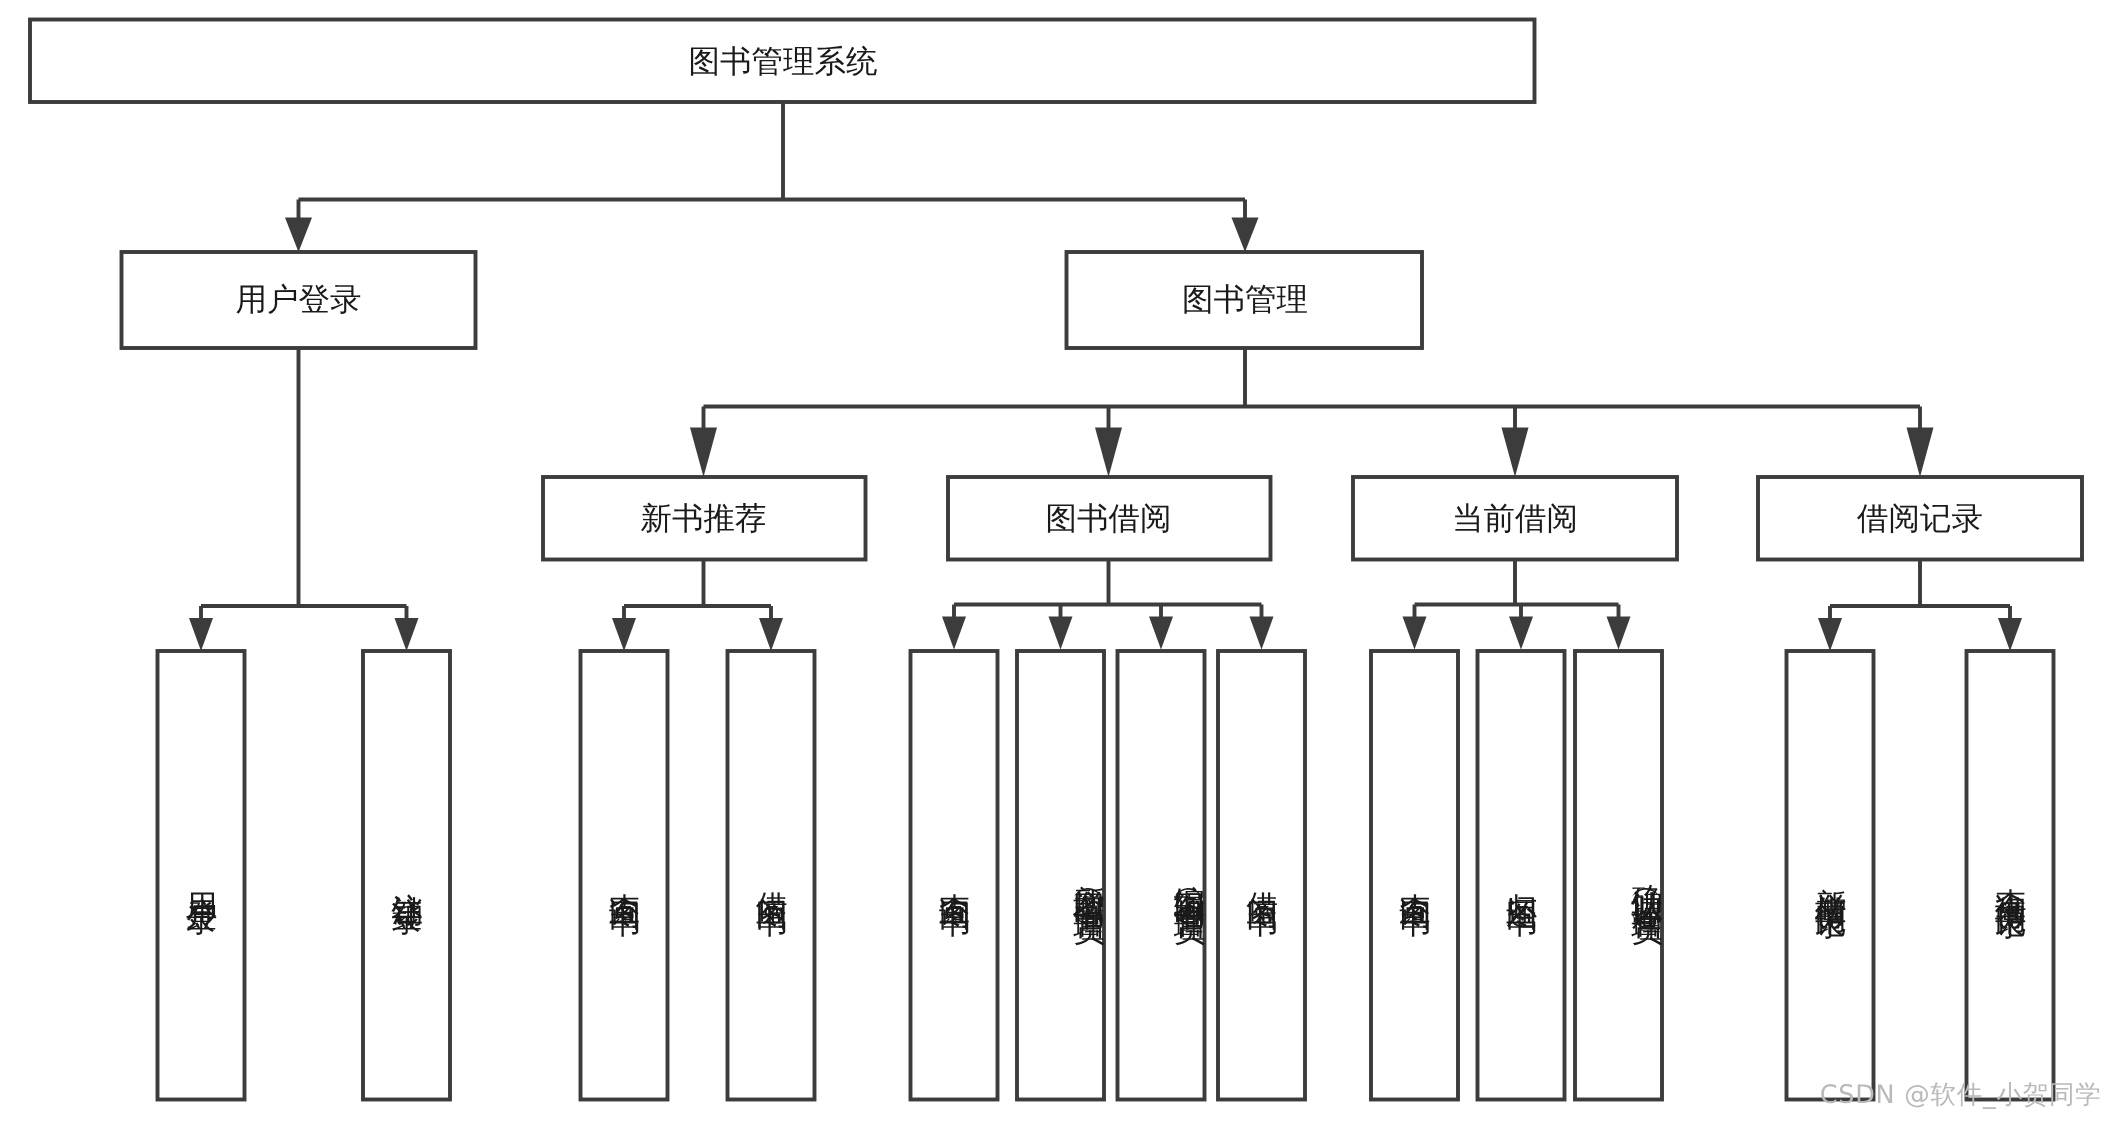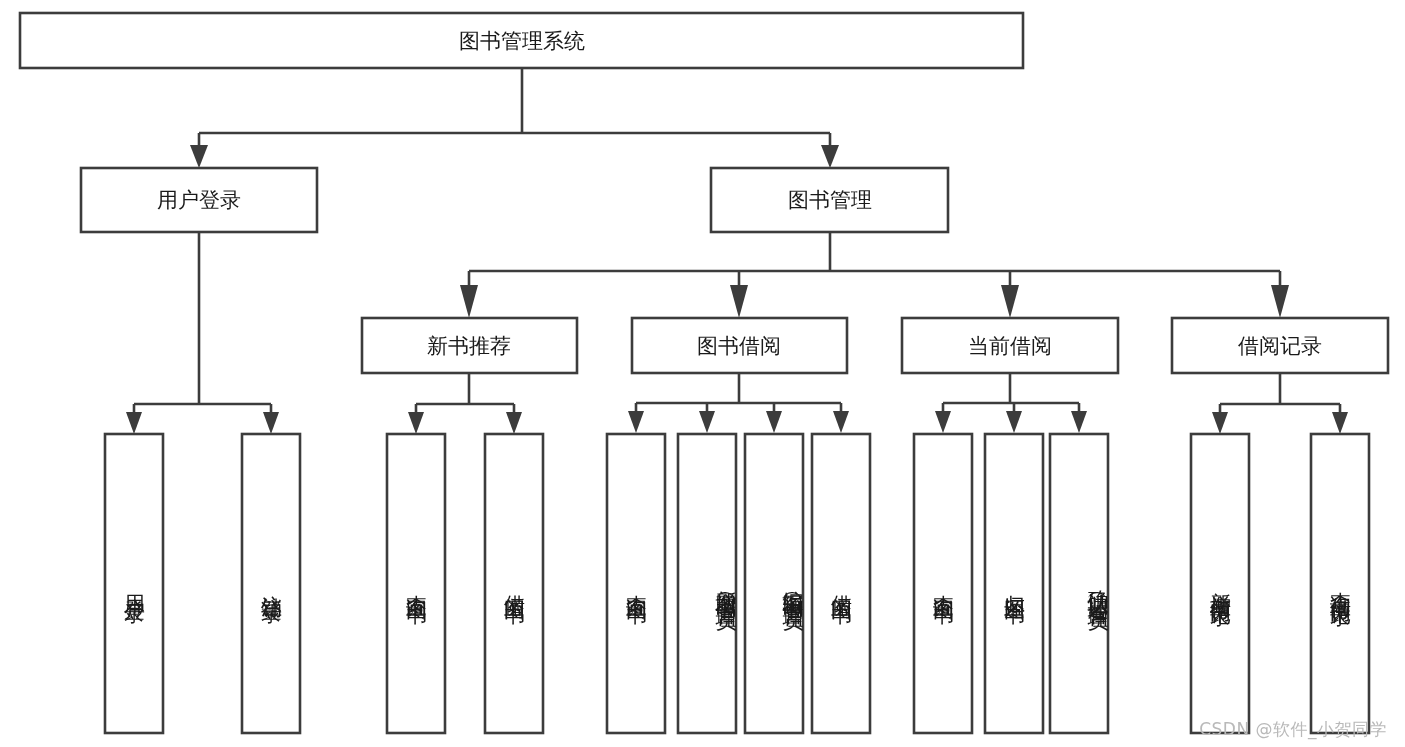--- a/index.html
+++ b/index.html
@@ -59,21 +59,21 @@
     font-family: "DejaVu Sans", "Liberation Sans", sans-serif;
     font-size: 21px;
     color: #1a1a1a;
     letter-spacing: 3px;
     line-height: 1;
     pointer-events: none;
     white-space: nowrap;
   }
   .watermark {
     position: absolute;
-    right: 18px;
+    right: 4px;
     bottom: 6px;
     font-family: "DejaVu Sans", "Liberation Sans", sans-serif;
     font-size: 17px;
     color: #b9b9b9;
     letter-spacing: 0.5px;
     white-space: nowrap;
   }
 </style>
 </head>
 <body>

